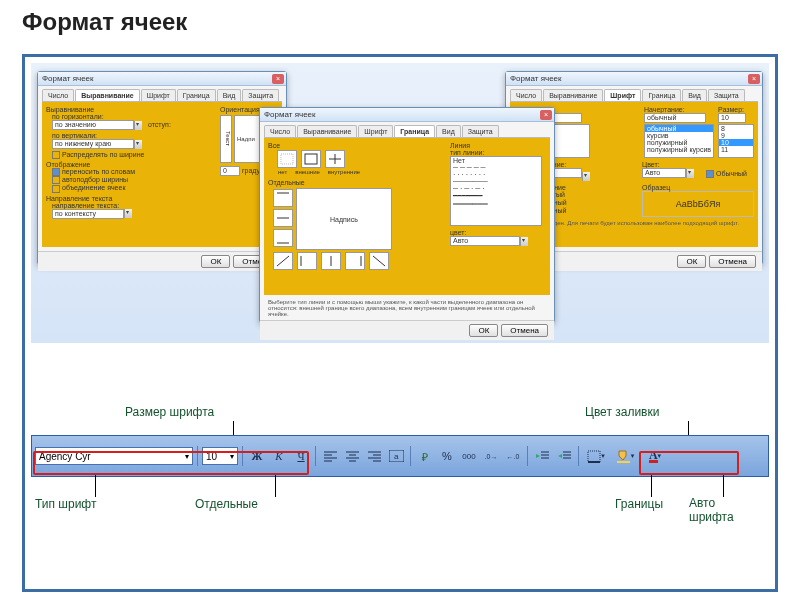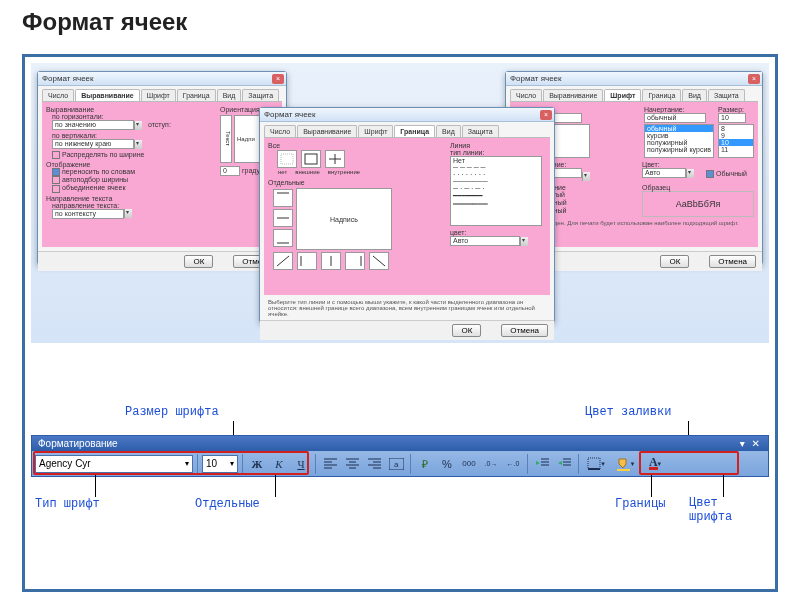--- a/index.html
+++ b/index.html
@@ -71,56 +71,56 @@
   .tab {
     padding: 2px 5px;
     background: #eee;
     border: 1px solid #bbb;
     border-bottom: none;
     border-radius: 2px 2px 0 0;
     color:#333;
   }
   .tab.active { background: #fff; font-weight: bold; }
   .dlg-body {
-    background:#f9a8d4;
+    background:#eab308;
     border-top:1px solid #bbb;
     margin:0 4px 4px 4px;
     padding:4px;
     font-size:7px;
     color:#333;
   }
   .minifield {
     background:#fff; border:1px solid #999;
     height:10px; font-size:7px; padding:0 2px;
     display:inline-block;
   }
   .dlg-buttons {
-    display:flex; justify-content:flex-end; gap:20px;
+    display:flex; justify-content:flex-end; gap:3px;
     padding:3px 6px;
     background:#f1f1f1;
     border-top:1px solid #ccc;
   }
   .btn {
     font-size:8px; padding:1px 8px;
     background:linear-gradient(#fefefe,#e0e0e0);
     border:1px solid #888; border-radius:2px;
   }
   .chk { width:8px; height:8px; border:1px solid #777; display:inline-block; vertical-align:middle; margin-right:2px; }
   .drop { width:8px; height:9px; background:linear-gradient(#f0f0f0,#ccc); border-left:1px solid #999; display:inline-block; vertical-align:middle; position:relative;}
   .drop::after { content:"▾"; font-size:6px; position:absolute; left:1px; top:-1px; color:#444;}
   .lst { border:1px solid #999; background:#fff; font-size:7px; }
   .lst div { padding:0 2px; }
   .lst .sel { background:#3399ff; color:#fff; }
 
   
   .anno {
     position: absolute;
-    font-family: Liberation Mono, monospace;
+    font-family: Liberation Sans, sans-serif;
     font-size: 12px;
-    color: #1d4ed8;
+    color: #14532d;
     white-space: nowrap;
   }
   .anno-line {
     position: absolute;
     background: #000;
     width: 1px;
   }
 
   
   .toolbar-wrap {
@@ -438,24 +438,20 @@
 
   </div>
 
   <div class="anno" style="left:100px; top:348px;">Размер шрифта</div>
   <div class="anno-line" style="left:208px; top:364px; height:30px;"></div>
 
   <div class="anno" style="left:560px; top:348px;">Цвет заливки</div>
   <div class="anno-line" style="left:663px; top:364px; height:30px;"></div>
 
   <div class="toolbar-wrap">
-    <div class="tb-title">
-      <span>Форматирование</span>
-      <span style="letter-spacing:2px;">▾ ✕</span>
-    </div>
     <div class="tb-row">
       <div class="tb-field" style="width:158px; justify-content:space-between;">
         <span>Agency Cyr</span>
           <span style="font-size:8px;">▾</span>
       </div>
       <div class="tb-sep"></div>
       <div class="tb-field" style="width:36px; justify-content:space-between;">
         <span>10</span>
           <span style="font-size:8px;">▾</span>
       </div>
@@ -544,16 +540,16 @@
 
   <div class="anno" style="left:10px; top:440px;">Тип шрифт</div>
   <div class="anno-line" style="left:70px; top:418px; height:22px;"></div>
 
   <div class="anno" style="left:170px; top:440px;">Отдельные</div>
   <div class="anno-line" style="left:250px; top:418px; height:22px;"></div>
 
   <div class="anno" style="left:590px; top:440px;">Границы</div>
   <div class="anno-line" style="left:626px; top:418px; height:22px;"></div>
 
-  <div class="anno" style="left:664px; top:440px; white-space:normal; width:60px; line-height:1.15;">Цвет шрифта</div>
+  <div class="anno" style="left:664px; top:440px; white-space:normal; width:60px; line-height:1.15;">Авто шрифта</div>
   <div class="anno-line" style="left:698px; top:418px; height:22px;"></div>
 
 </div>
 
 </body></html>

